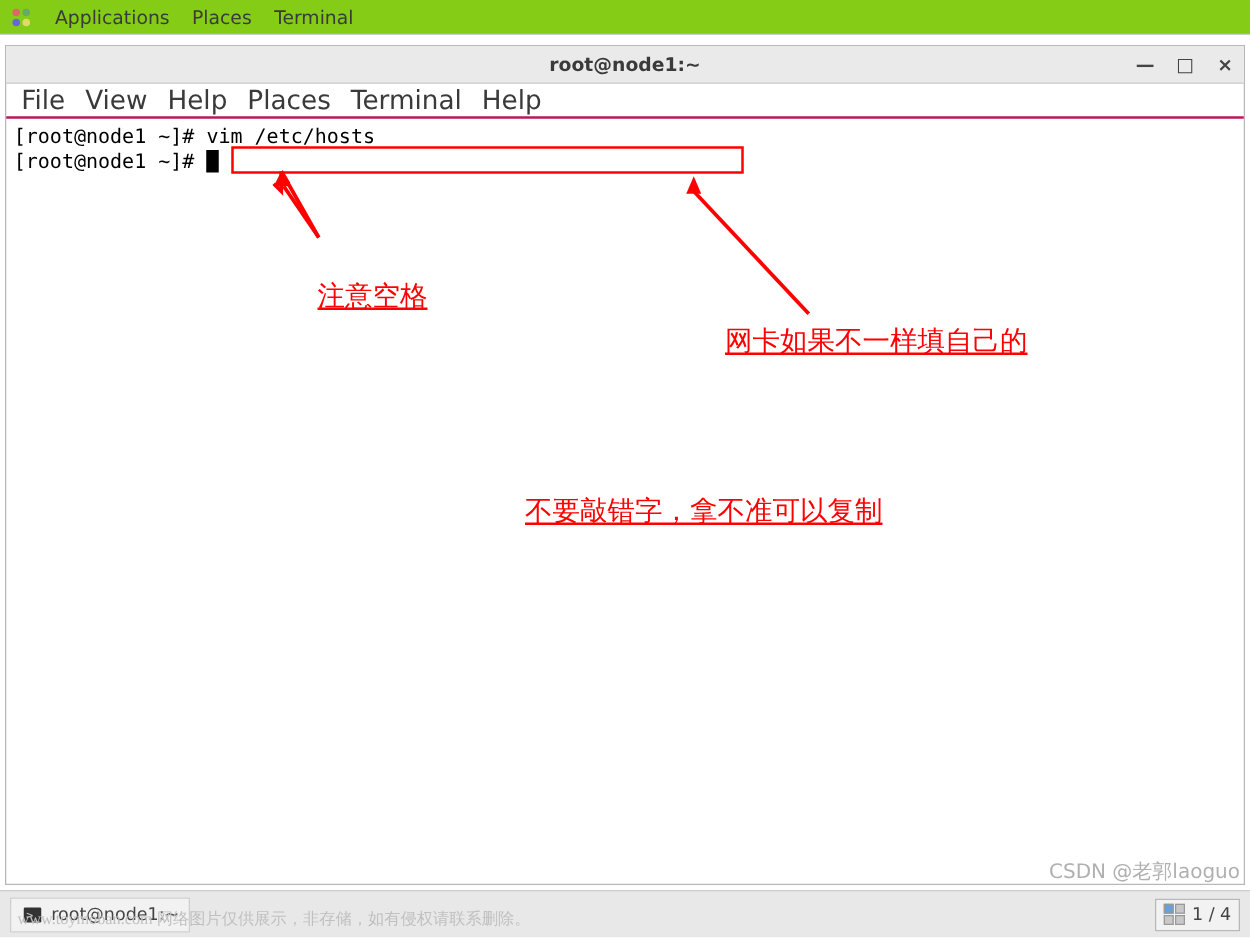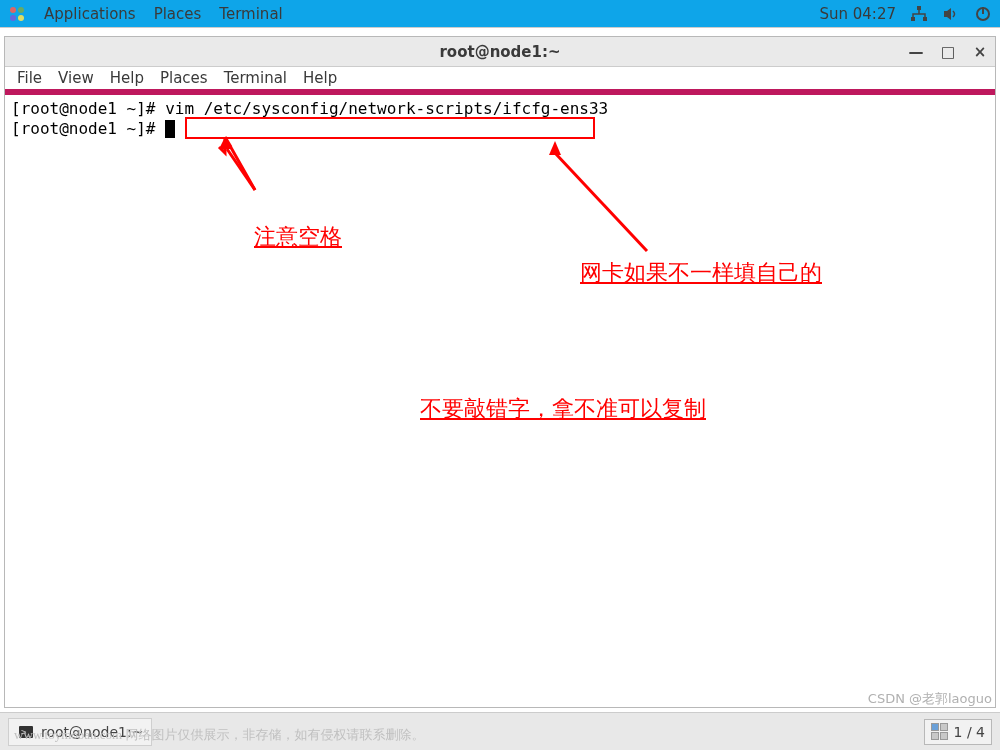--- a/index.html
+++ b/index.html
@@ -7,21 +7,21 @@
       font-family: "DejaVu Sans", "Liberation Sans", sans-serif;
       font-size: 14px;
       background: #fff;
       width: 1000px;
       height: 750px;
       position: relative;
       overflow: hidden;
     }
     .top-panel {
       height: 28px;
-      background: #0ea5e9;
+      background: #84cc16;
       border-bottom: 1px solid #ccc;
       display: flex;
       align-items: center;
       padding: 0 8px;
       font-size: 15px;
       color: #3a3a3a;
     }
     .panel-left { display: flex; align-items: center; gap: 18px; }
     .panel-right { margin-left: auto; display: flex; align-items: center; gap: 14px; }
     .app-icon {
@@ -61,23 +61,23 @@
       color: #444;
       align-items: center;
     }
     .win-controls span { width: 18px; text-align: center; cursor: pointer; font-weight: bold; }
     .menu-bar {
       height: 28px;
       display: flex;
       align-items: center;
       gap: 16px;
       padding: 0 12px;
-      font-size: 15px;
+      font-size: 21px;
       color: #3a3a3a;
-      border-bottom: 6px solid #be185d;
+      border-bottom: 2px solid #be185d;
     }
     .terminal {
       flex: 1;
       font-family: "DejaVu Sans Mono", "Liberation Mono", monospace;
       font-size: 16px;
       line-height: 20px;
       color: #000;
       padding: 4px 6px;
       position: relative;
     }
@@ -154,85 +154,62 @@
       left: 14px; bottom: 6px;
       color: #c0c0c0;
       font-size: 13px;
       font-family: "SimSun", serif;
       white-space: nowrap;
     }
     .watermark2 {
       position: absolute;
       right: 8px; bottom: 42px;
       color: #b0b0b0;
-      font-size: 13px;
+      font-size: 16px;
       white-space: nowrap;
     }
   </style>
 </head>
 <body>
 
 <div class="top-panel">
   <div class="panel-left">
     <span class="app-icon">
       <svg width="18" height="18" viewBox="0 0 18 18">
           <circle cx="5" cy="5" r="3" fill="#d66"></circle>
           <circle cx="13" cy="5" r="3" fill="#6a6"></circle>
           <circle cx="5" cy="13" r="3" fill="#66d"></circle>
           <circle cx="13" cy="13" r="3" fill="#dd6"></circle>
         </svg>
     </span>
     <span>Applications</span>
     <span>Places</span>
     <span>Terminal</span>
   </div>
-  <div class="panel-right">
-    <span>Sun 04:27</span>
-    <span class="tray-icon">
-      <svg width="18" height="18" viewBox="0 0 18 18">
-          <rect x="7" y="1" width="4" height="4" fill="#444"></rect>
-          <rect x="1" y="12" width="4" height="4" fill="#444"></rect>
-          <rect x="13" y="12" width="4" height="4" fill="#444"></rect>
-          <path d="M9 5 V9 M3 12 V9 H15 V12" stroke="#444" stroke-width="1.5" fill="none"></path>
-        </svg>
-    </span>
-    <span class="tray-icon">
-      <svg width="18" height="18" viewBox="0 0 18 18">
-          <path d="M2 6 H5 L9 3 V15 L5 12 H2 Z" fill="#444"></path>
-          <path d="M11 6 Q14 9 11 12" stroke="#444" stroke-width="1.5" fill="none"></path>
-        </svg>
-    </span>
-    <span class="tray-icon">
-      <svg width="18" height="18" viewBox="0 0 18 18">
-          <circle cx="9" cy="9" r="6" stroke="#444" stroke-width="2" fill="none"></circle>
-          <line x1="9" y1="2" x2="9" y2="9" stroke="#444" stroke-width="2"></line>
-        </svg>
-    </span>
-  </div>
 </div>
 
 <div class="window">
   <div class="titlebar">
     <div class="titlebar-title">root@node1:~</div>
     <div class="win-controls">
       <span>—</span>
       <span>□</span>
       <span>×</span>
     </div>
   </div>
   <div class="menu-bar">
     <span>File</span>
     <span>View</span>
     <span>Help</span>
     <span>Places</span>
     <span>Terminal</span>
     <span>Help</span>
   </div>
   <div class="terminal">
-    <div class="term-line"><span>[root@node1 ~]# </span><span>vim /etc/sysconfig/network-scripts/ifcfg-ens33</span></div>
+    <div class="term-line"><span>[root@node1 ~]# </span><span>vim /etc/hosts</span></div>
     <div class="term-line"><span>[root@node1 ~]# </span><span class="cursor"></span></div>
 
     <div class="highlight-box"></div>
 
     <svg class="arrow" style="left:212px; top:40px;" width="50" height="60" viewBox="0 0 50 60">
       <path d="M8 2 L8 18 L2 12 M8 2 L14 12 M8 2 L38 55" stroke="#f00" stroke-width="3" fill="none"></path>
       <path d="M8 2 L2 14 L14 14 Z" fill="#f00"></path>
       <line x1="10" y1="14" x2="38" y2="55" stroke="#f00" stroke-width="3"></line>
     </svg>
 

